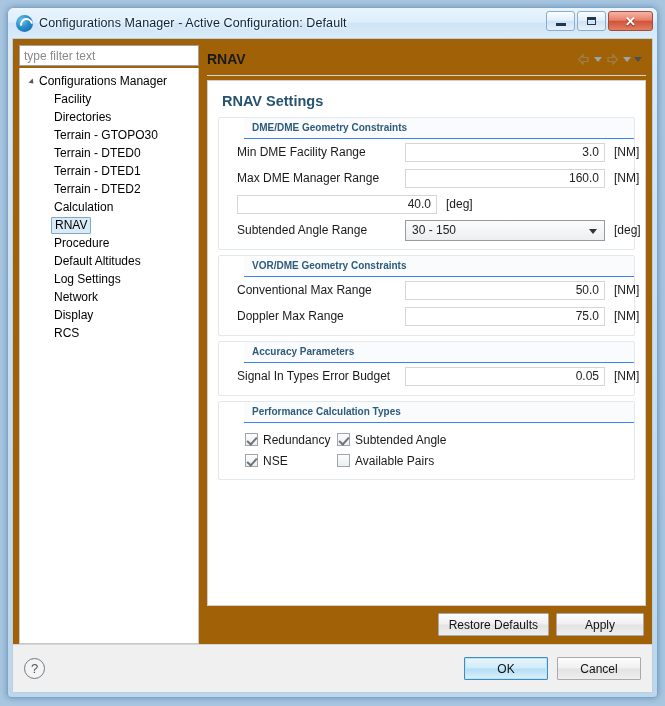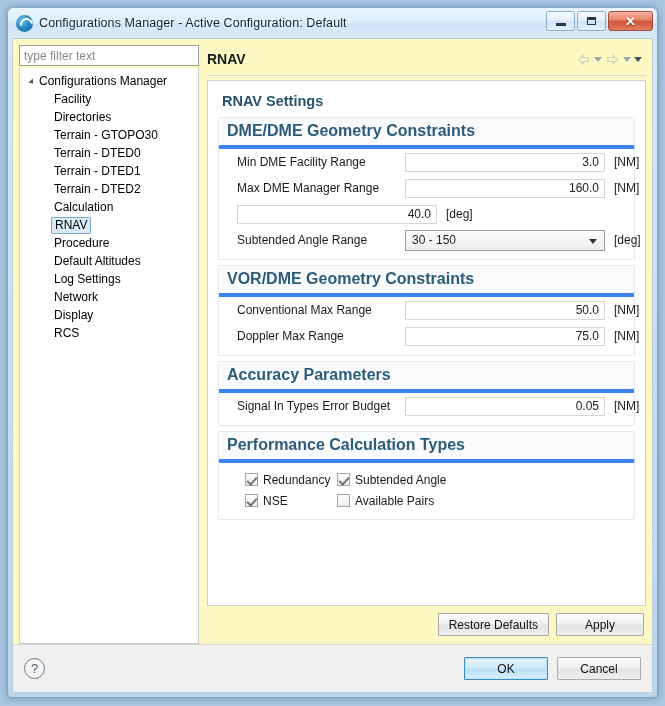--- a/index.html
+++ b/index.html
@@ -81,21 +81,21 @@
     position: absolute;
     left: 4px; top: 30px; right: 4px; bottom: 4px;
     background: #f0f0f0;
     border: 1px solid #b9cede;
     border-radius: 0 0 3px 3px;
     display: flex; flex-direction: column;
   }
   #dialog-main {
     flex: 1;
     display: flex;
-    background: #fef9c3;
+    background: #a16207;
     padding: 6px 6px 0 6px;
     min-height: 0;
   }
 
   
   #left-pane {
     width: 180px; flex: none;
     display: flex; flex-direction: column;
   }
   #filter-input {
@@ -188,24 +188,25 @@
     padding: 2px 0 8px 4px;
   }
   .group {
     border: 1px solid #e3e8ed;
     border-radius: 2px;
     margin-bottom: 5px;
     padding-bottom: 6px;
     background: #fff;
   }
   .group-title {
-    font-size: 16px; font-weight: bold; color: #2d5b7c;
+    font-size: 10px; font-weight: bold; color: #2d5b7c;
     padding: 4px 0 5px 8px;
     background: #fafbfc;
-    border-bottom: 4px solid #3b82f6;
+    border-bottom: 1px solid #3b82f6;
+    margin-left: 25px;
   }
   .field-row {
     display: flex; align-items: center;
     height: 26px;
     padding-left: 18px;
   }
   .field-label {
     font-size: 12px; color: #1a1a1a;
     width: 168px; flex: none;
   }

